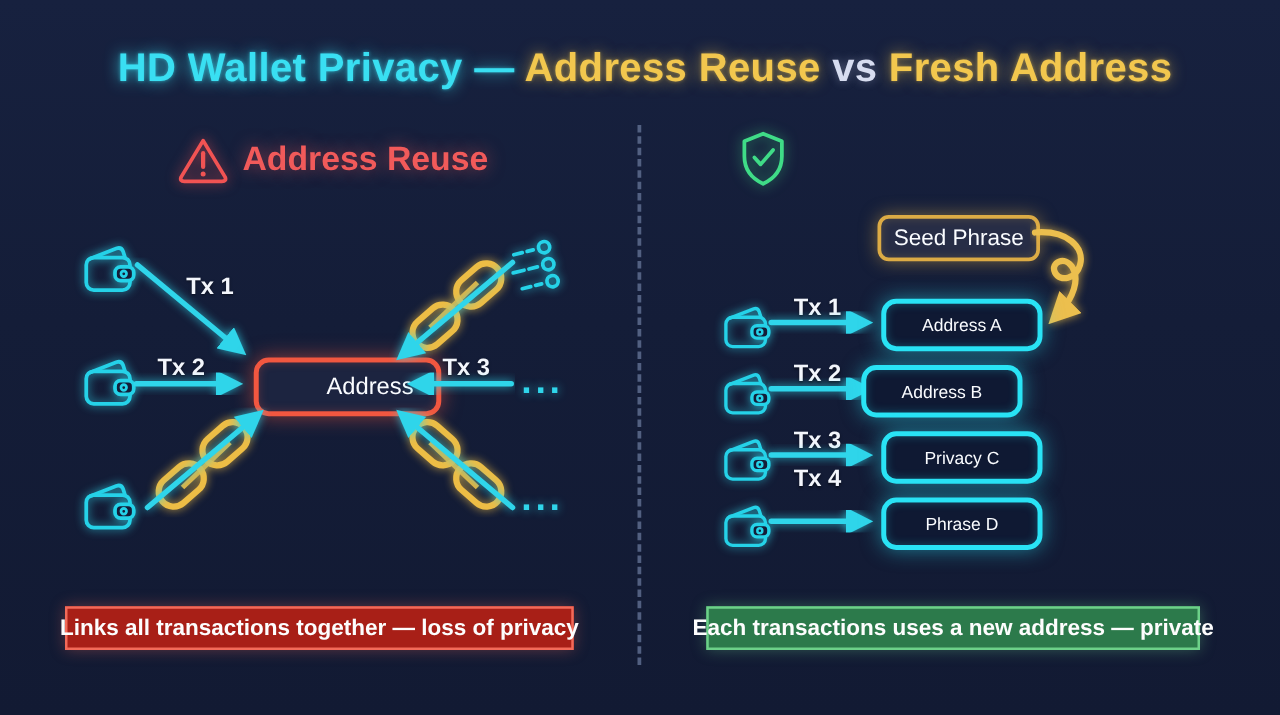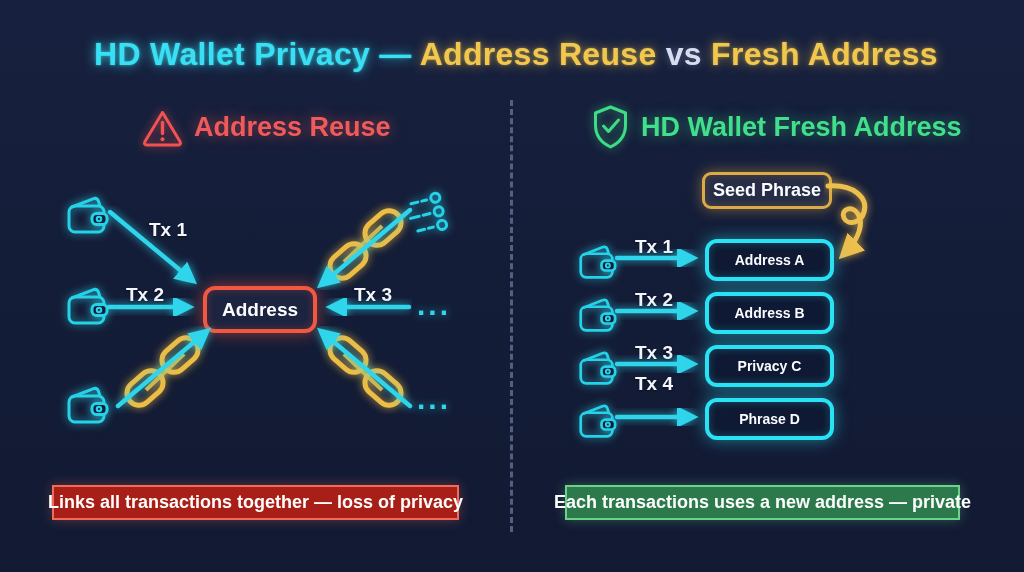--- a/index.html
+++ b/index.html
@@ -14,23 +14,23 @@
   .title{top:36px;left:4px;width:100%;text-align:center;font-size:32px;font-weight:700;letter-spacing:.3px;white-space:nowrap;}
   .neon-cyan{color:#39dff2;text-shadow:0 0 12px rgba(57,223,242,.8),0 0 3px rgba(57,223,242,.6);}
   .neon-gold{color:#f2c74e;text-shadow:0 0 12px rgba(242,199,78,.6),0 0 3px rgba(242,199,78,.45);}
   .vs{color:#d7ddf0;text-shadow:0 0 8px rgba(215,221,240,.35);}
   .neon-red{color:#f15a5a;text-shadow:0 0 14px rgba(241,90,90,.55);}
   .neon-green{color:#41df8b;text-shadow:0 0 14px rgba(65,223,139,.5);}
   .panel-header{font-size:27px;font-weight:700;white-space:nowrap;}
   .lbl{color:#f3f6fc;font-size:19px;font-weight:700;text-shadow:0 1px 2px rgba(0,0,0,.5);white-space:nowrap;}
   .dots{color:#2fd5ea;font-size:30px;font-weight:900;letter-spacing:3px;line-height:26px;text-shadow:0 0 8px rgba(47,213,234,.8);}
   
-  .box{display:flex;align-items:center;justify-content:center;color:#fafcff;font-weight:700;}
+  .box{display:flex;align-items:center;justify-content:center;color:#fafcff;font-weight:400;}
   .address-red{background:#1c2440;border:4px solid #f25740;border-radius:12px;font-size:19px;
-    box-shadow:0 0 16px rgba(242,87,64,.55),inset 0 0 8px rgba(242,87,64,.28);}
+    box-shadow:0 0 16px rgba(242,87,64,.55),inset 0 0 8px rgba(242,87,64,.28);padding-left:36px;}
   .address-cyan{background:#0f1933;border:4px solid #29e3f5;border-radius:12px;font-size:14px;
     box-shadow:0 0 16px rgba(41,227,245,.5),inset 0 0 8px rgba(41,227,245,.28);}
   .seed-box{background:#272d46;border:3px solid #dcab45;border-radius:9px;font-size:18px;
     box-shadow:0 0 14px rgba(220,171,69,.5),inset 0 0 8px rgba(220,171,69,.22);}
   .banner{display:flex;align-items:center;justify-content:center;color:#fdfdfd;font-size:18px;font-weight:600;
     border-radius:0;white-space:nowrap;}
   .banner-red{background:#a81f17;border:2px solid #f26a59;box-shadow:0 0 12px rgba(242,106,89,.35);}
   .banner-green{background:#2c7a4b;border:2px solid #6cd189;box-shadow:0 0 12px rgba(108,209,137,.35);}
   
   .divider{left:510px;top:100px;height:432px;width:0;border-left:3px dashed #5d6c8e;opacity:.85;}
@@ -66,21 +66,20 @@
     <path d="M21.5 4.5 L39 33.5 Q40.6 37 36.5 37 L6.5 37 Q2.4 37 4 33.5 Z" fill="none" stroke="#f15353" stroke-width="3" stroke-linejoin="round"></path>
     <line x1="21.5" y1="14.5" x2="21.5" y2="25.5" stroke="#f15353" stroke-width="3.4" stroke-linecap="round"></line>
     <circle cx="21.5" cy="31.2" r="2" fill="#f15353"></circle>
   </svg>
   <div class="abs panel-header neon-red" style="left:194px;top:112px">Address Reuse</div>
 
   <svg class="abs fglow-green" style="left:590px;top:104px" width="41" height="46" viewBox="0 0 40 46">
     <path d="M20 3 L35 9 L35 21 Q35 36 20 43 Q5 36 5 21 L5 9 Z" fill="none" stroke="#3fdc87" stroke-width="3" stroke-linejoin="round"></path>
     <path d="M13 22 L18 27.5 L28 16" fill="none" stroke="#3fdc87" stroke-width="3" stroke-linecap="round" stroke-linejoin="round"></path>
   </svg>
-  <div class="abs panel-header neon-green" style="left:641px;top:112px">HD Wallet Fresh Address</div>
 
   <div>
 
     <svg class="abs fglow-cyan" style="left:63px;top:193px" width="48" height="42" viewBox="0 0 48 42">
       <path d="M9 14 L30 5.8 Q34 4.4 35.4 8 L37 13" fill="none" stroke="#25d2e8" stroke-width="3" stroke-linecap="round"></path>
       <rect x="6" y="13" width="35" height="26" rx="6" fill="none" stroke="#25d2e8" stroke-width="3"></rect>
       <rect x="29" y="20.5" width="15" height="11" rx="4.5" fill="#141d38" stroke="#25d2e8" stroke-width="3"></rect>
       <circle cx="36" cy="26" r="2.2" fill="none" stroke="#25d2e8" stroke-width="2.2"></circle>
     </svg>
 
@@ -208,21 +207,21 @@
       <rect x="6" y="13" width="35" height="26" rx="6" fill="none" stroke="#25d2e8" stroke-width="3"></rect>
       <rect x="29" y="20.5" width="15" height="11" rx="4.5" fill="#141d38" stroke="#25d2e8" stroke-width="3"></rect>
       <circle cx="36" cy="26" r="2.2" fill="none" stroke="#25d2e8" stroke-width="2.2"></circle>
     </svg>
     <div class="abs lbl" style="left:635px;top:289px">Tx 2</div>
     <svg class="abs" style="left:614px;top:302px" width="94" height="18" viewBox="0 0 94 18">
       <g class="fglow-cyan">
           <line x1="3" y1="9" x2="78" y2="9" stroke="#2fd5ea" stroke-width="4.4" stroke-linecap="round" marker-end="url(#ah-cyan)"></line>
         </g>
     </svg>
-    <div class="abs box address-cyan" style="left:705px;top:292px;width:121px;height:34px">
+    <div class="abs box address-cyan" style="left:689px;top:292px;width:121px;height:34px">
       <span>Address B</span>
     </div>
 
     <svg class="abs fglow-cyan" style="left:575px;top:348px" width="44" height="38" viewBox="0 0 48 42">
       <path d="M9 14 L30 5.8 Q34 4.4 35.4 8 L37 13" fill="none" stroke="#25d2e8" stroke-width="3" stroke-linecap="round"></path>
       <rect x="6" y="13" width="35" height="26" rx="6" fill="none" stroke="#25d2e8" stroke-width="3"></rect>
       <rect x="29" y="20.5" width="15" height="11" rx="4.5" fill="#141d38" stroke="#25d2e8" stroke-width="3"></rect>
       <circle cx="36" cy="26" r="2.2" fill="none" stroke="#25d2e8" stroke-width="2.2"></circle>
     </svg>
     <div class="abs lbl" style="left:635px;top:342px">Tx 3</div>

